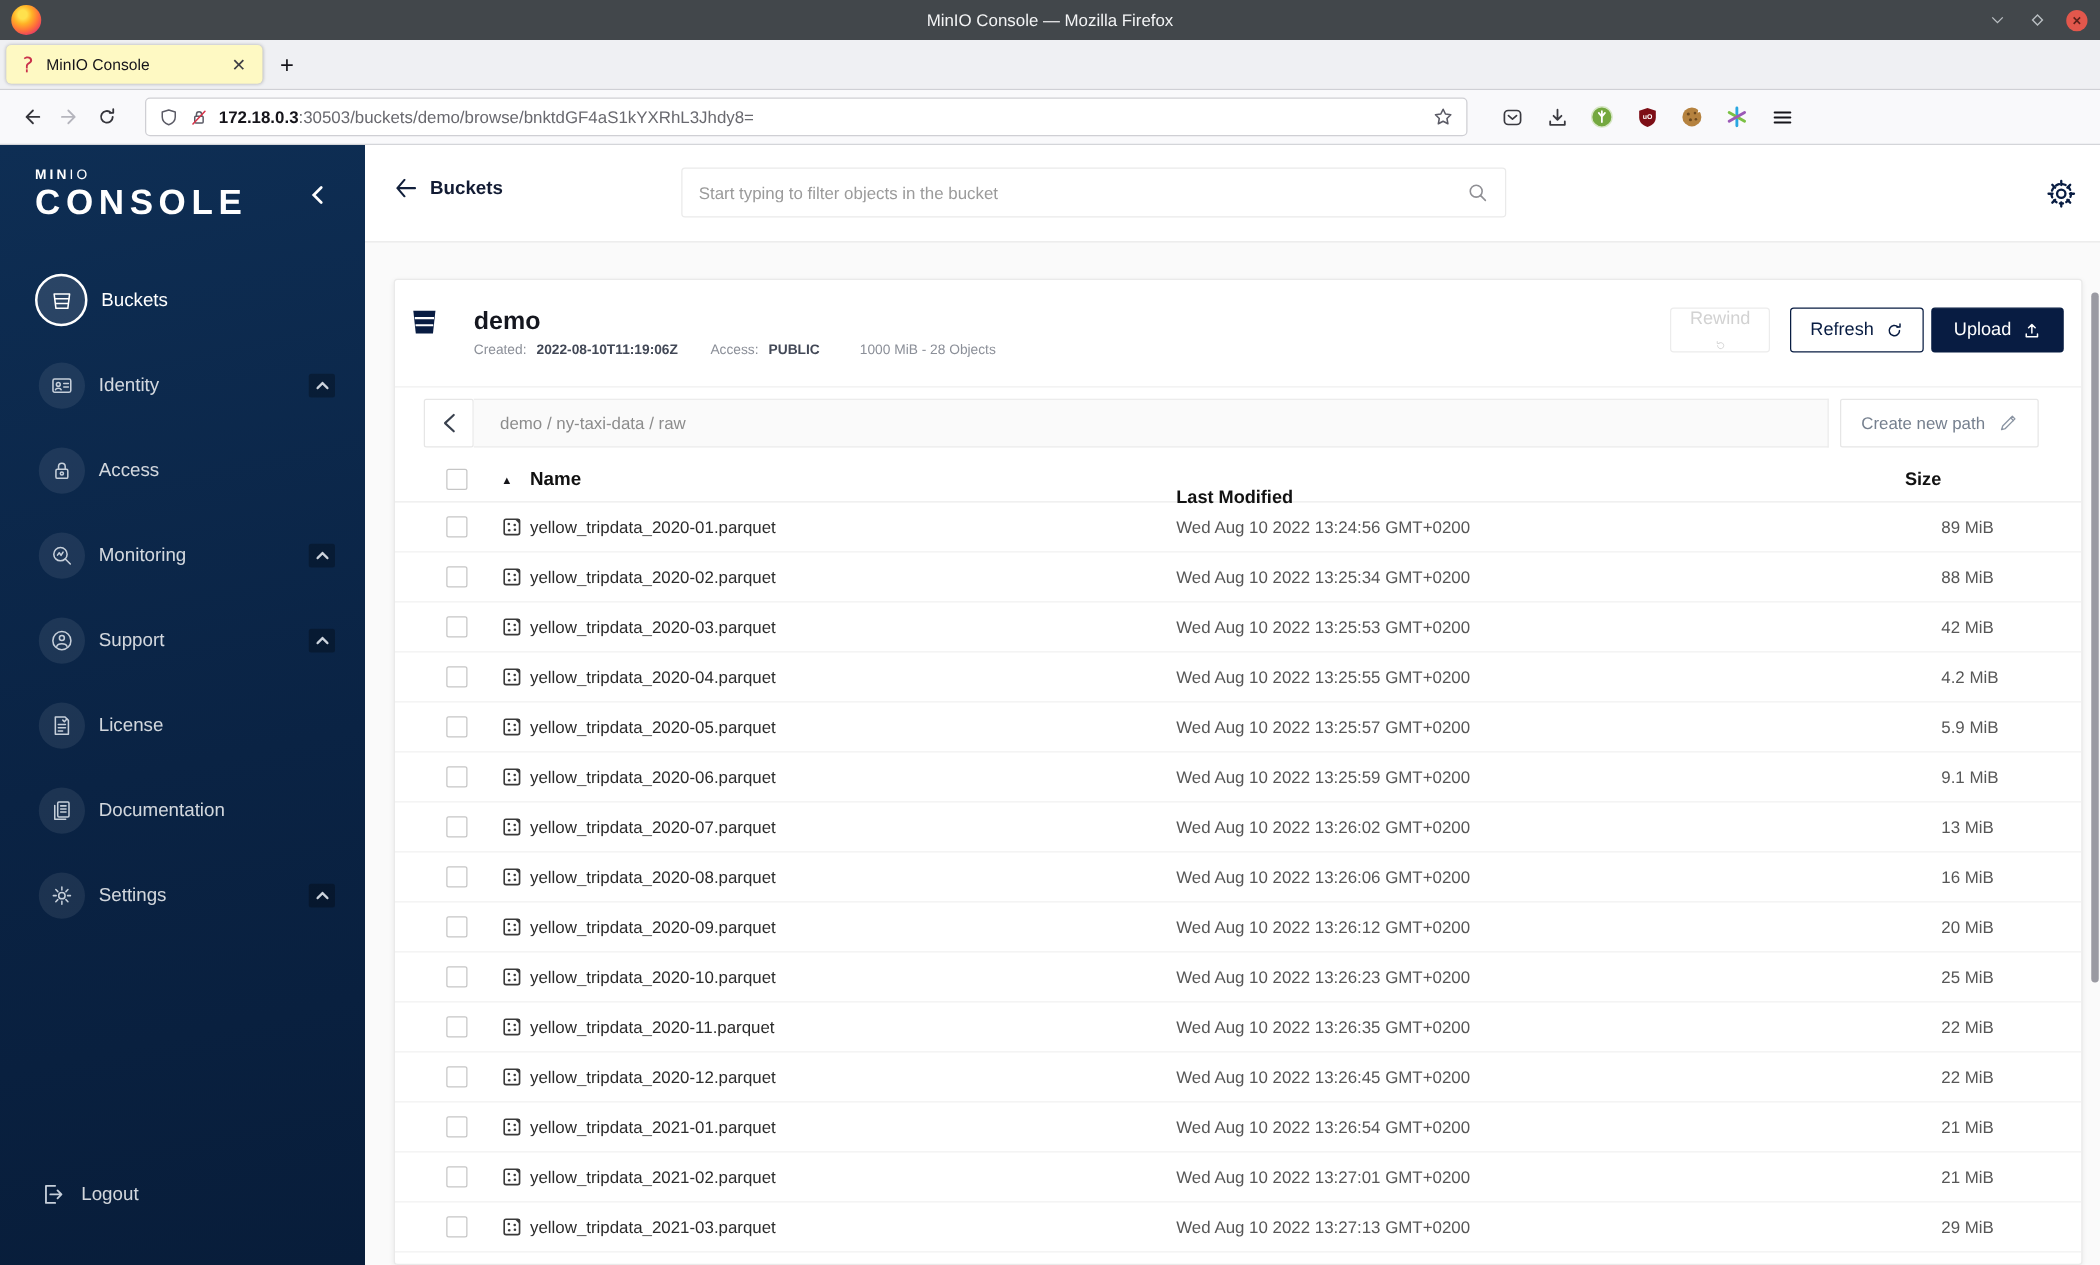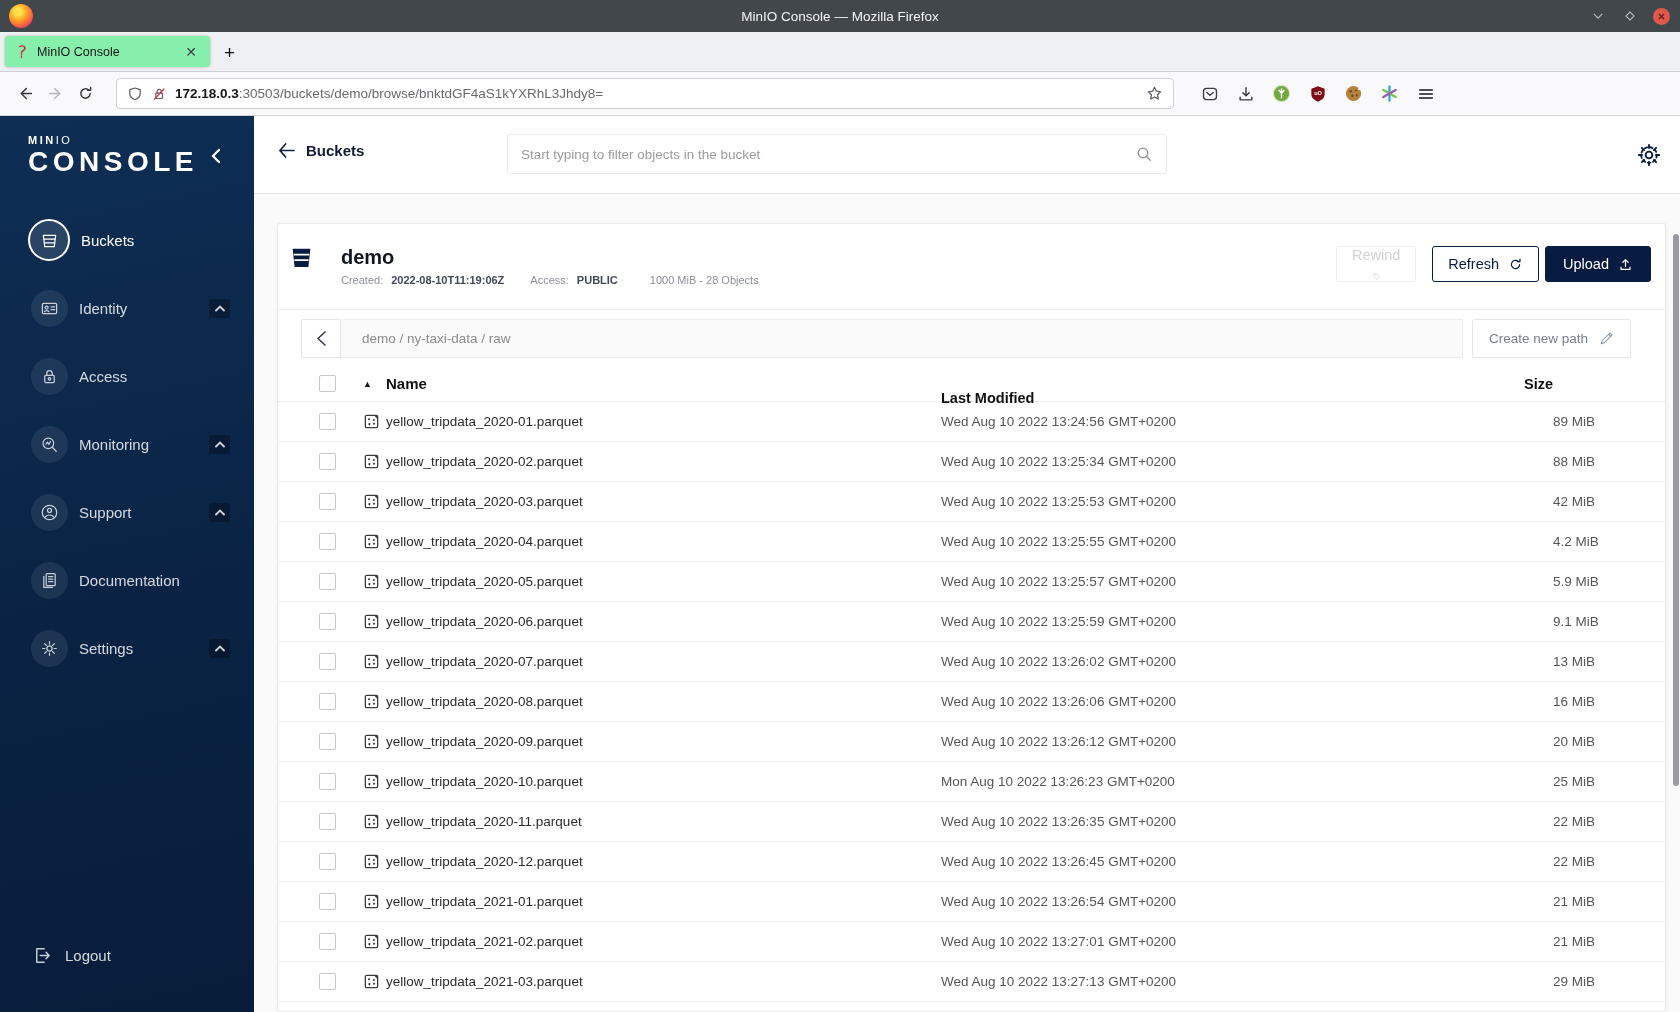--- a/index.html
+++ b/index.html
@@ -11,21 +11,21 @@
   .fox { position:absolute; left:9px; top:4px; width:24px; height:24px; border-radius:50%;
          background:radial-gradient(circle at 38% 32%, #ffe14d 0 16%, #ffb226 34%, #ff7139 58%, #e3306e 84%, #b5007f 100%); }
   .win-title { width:100%; text-align:center; color:#f3f4f5; font-size:13.5px; }
   .win-controls { position:absolute; right:10px; top:0; height:32px; display:flex; align-items:center; gap:14px; }
   .wc { width:18px; height:18px; display:flex; align-items:center; justify-content:center; }
   .wc svg { width:14px; height:14px; fill:none; stroke:#b9bec2; stroke-width:1.6; }
   .wc.close { width:17px; height:17px; border-radius:50%; background:#e2574c; }
   .wc.close svg { width:9px; height:9px; stroke:#5d201a; stroke-width:2; }
 
   .tabbar { height:39px; background:#eff0f3; display:flex; align-items:flex-end; }
-  .tab { margin:4px 0 4px 5px; width:205px; height:31px; background:#86efac; border-radius:4px;
+  .tab { margin:4px 0 4px 5px; width:205px; height:31px; background:#fef9c3; border-radius:4px;
          box-shadow:0 0 3px rgba(0,0,0,.28); display:flex; align-items:center; padding:0 9px; gap:8px; }
   .favicon { width:15px; height:15px; flex:0 0 auto; }
   .tab-title { flex:1; font-size:12.5px; color:#15141a; white-space:nowrap; overflow:hidden; }
   .tab-close { font-size:14px; color:#3e3e45; line-height:1; padding:2px 4px; }
   .newtab { margin:0 0 9px 14px; font-size:19px; color:#15141a; line-height:1; }
 
   .navbar { height:45px; background:#f9f9fb; border-top:1px solid #cfd0d5; border-bottom:1px solid #d4d5d9;
             display:flex; align-items:center; padding:0 10px; }
   .nav-btn { width:30px; height:30px; display:flex; align-items:center; justify-content:center; border-radius:4px; }
   .nav-btn svg { width:17px; height:17px; fill:none; stroke:#35353b; stroke-width:1.7; stroke-linecap:round; stroke-linejoin:round; }
@@ -35,21 +35,21 @@
   .urlbar svg { flex:0 0 auto; }
   .url-text { flex:1; font-size:13.5px; color:#69696f; white-space:nowrap; overflow:hidden; }
   .url-host { color:#15141a; font-weight:700; }
   .tb-icons { display:flex; align-items:center; gap:17px; margin-left:26px; }
   .tb-ic { width:19px; height:19px; display:flex; align-items:center; justify-content:center; }
 
   
   .app { display:flex; height:896px; }
 
   
-  .sidebar { width:254px; flex:0 0 auto; position:relative; color:#fff;
+  .sidebar { width:292px; flex:0 0 auto; position:relative; color:#fff;
              background:linear-gradient(168deg,#0e2e54 0%, #0a2344 55%, #081d3a 100%); }
   .brand { position:absolute; left:28px; top:18px; line-height:1.1; }
   .brand-top { font-size:11px; letter-spacing:2.5px; color:#fff; }
   .brand-top b { font-weight:700; } .brand-top i { font-style:normal; font-weight:300; }
   .brand-main { font-size:28px; font-weight:700; letter-spacing:4.5px; color:#fff; margin-top:1px; }
   .collapse { position:absolute; right:26px; top:32px; width:18px; height:18px; }
   .collapse svg { width:12px; height:16px; fill:none; stroke:#fff; stroke-width:2.2; stroke-linecap:round; }
 
   .side-nav { position:absolute; top:90px; left:0; right:0; }
   .nav-item { height:68px; display:flex; align-items:center; padding-left:31px; position:relative; cursor:pointer; }
@@ -325,20 +325,31 @@
             </svg>
           </span>
     <span class="nav-label">Support</span>
     <span class="nav-chevron">
             <svg viewBox="0 0 10 7">
               <path d="M1 5.5L5 1.5l4 4"></path>
             </svg>
           </span>
   </div>
 
+  <div class="nav-item">
+    <span class="nav-icon">
+            <svg viewBox="0 0 20 20">
+              <path d="M4.5 2.8h8.2l2.8 2.8v11.6H4.5z"></path>
+              <path d="M7 9h6M7 11.8h6M7 14.6h3.6"></path>
+              <path d="M10.8 5.4l1.3 1.3 2.1-2.3"></path>
+            </svg>
+          </span>
+    <span class="nav-label">License</span>
+
+  </div>
 
   <div class="nav-item">
     <span class="nav-icon">
             <svg viewBox="0 0 20 20">
               <rect x="6.5" y="2.8" width="9.5" height="12.6" rx="1"></rect>
               <path d="M9 6h4.5M9 8.6h4.5M9 11.2h4.5"></path>
               <path d="M4 5.6v11.6h9.2"></path>
             </svg>
           </span>
     <span class="nav-label">Documentation</span>
@@ -622,21 +633,21 @@
       <svg viewBox="0 0 18 18">
                     <rect x="2.5" y="2.5" width="13" height="13" rx="1.6" fill="none" stroke="#3a3a3a" stroke-width="1.4"></rect>
                     <path d="M11.5 2.5h4v4z" fill="#3a3a3a"></path>
                     <circle cx="6.4" cy="6.6" r="1.1" fill="#3a3a3a"></circle>
                     <circle cx="11.4" cy="7.4" r="1.1" fill="#3a3a3a"></circle>
                     <circle cx="6.8" cy="11.8" r="1.1" fill="#3a3a3a"></circle>
                     <circle cx="11.6" cy="11.4" r="1.1" fill="#3a3a3a"></circle>
                   </svg>
     </span>
     <span class="c-name">yellow_tripdata_2020-10.parquet</span>
-    <span class="c-mod">Mon Aug 10 2022 13:26:23 GMT+0200</span>
+    <span class="c-mod">Wed Aug 10 2022 13:26:23 GMT+0200</span>
     <span class="c-size">25 MiB</span>
   </div>
 
   <div class="trow">
     <span class="c-check"></span>
     <span class="c-icon">
       <svg viewBox="0 0 18 18">
                     <rect x="2.5" y="2.5" width="13" height="13" rx="1.6" fill="none" stroke="#3a3a3a" stroke-width="1.4"></rect>
                     <path d="M11.5 2.5h4v4z" fill="#3a3a3a"></path>
                     <circle cx="6.4" cy="6.6" r="1.1" fill="#3a3a3a"></circle>

